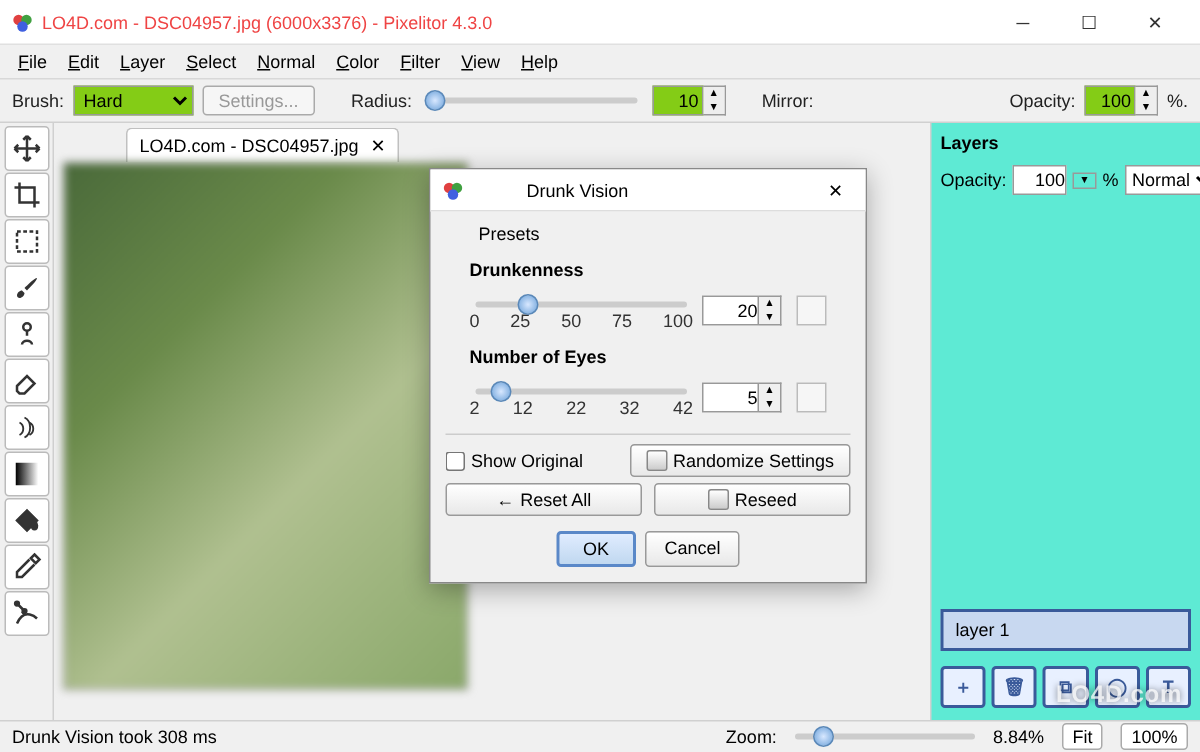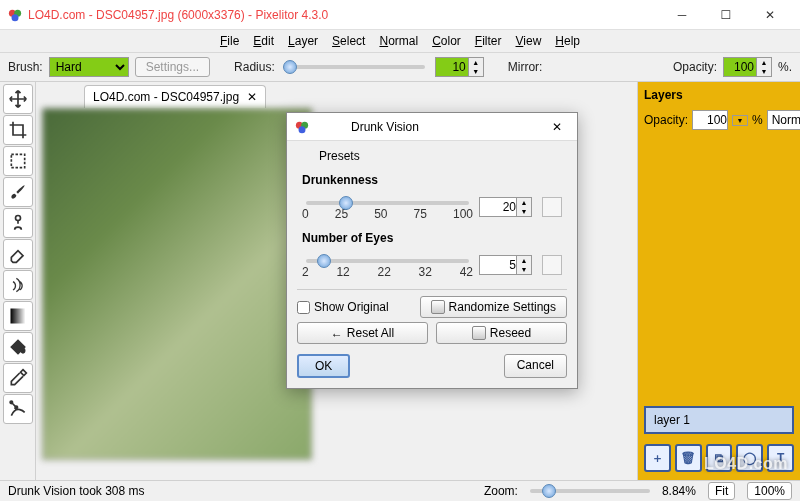--- a/index.html
+++ b/index.html
@@ -4,21 +4,21 @@
 <style>
 * { box-sizing: border-box; margin: 0; padding: 0; font-family: "Segoe UI", Tahoma, sans-serif; font-size: 12px; }
 body { background: #f0f0f0; width: 800px; height: 501px; overflow: hidden; position: relative; }
 
 .titlebar { height: 30px; background: #fff; border-bottom: 1px solid #e0e0e0; display: flex; align-items: center; padding: 0 8px; }
 .titlebar .logo { width: 14px; height: 14px; margin-right: 6px; }
 .titlebar .title { flex: 1; font-size: 12px; color: #ef4444; }
 .titlebar .winbtns { display: flex; gap: 0; }
 .titlebar .winbtn { width: 44px; height: 28px; display: flex; align-items: center; justify-content: center; color: #333; cursor: pointer; }
 
-.menubar { height: 22px; background: #f0f0f0; display: flex; align-items: center; padding: 0 6px; gap: 2px; justify-content: center; }
+.menubar { height: 22px; background: #f0f0f0; display: flex; align-items: center; padding: 0 6px; gap: 2px; }
 .menubar span { padding: 2px 6px; cursor: pointer; }
 .menubar span:first-letter { text-decoration: underline; }
 
 .optionbar { height: 30px; background: #f0f0f0; border-top: 1px solid #d8d8d8; border-bottom: 1px solid #d0d0d0; display: flex; align-items: center; padding: 0 8px; gap: 6px; }
 .optionbar .lbl { color: #222; }
 .optionbar select, .optionbar input[type=text] { border: 1px solid #999; background: #84cc16; padding: 1px 2px; height: 20px; }
 .optionbar select { width: 80px; }
 .optionbar .btn { border: 1px solid #aaa; background: #f6f6f6; color: #999; padding: 2px 10px; border-radius: 3px; }
 .optionbar .numfield { display: flex; align-items: center; }
 .optionbar .numfield input { width: 34px; text-align: right; }
@@ -32,21 +32,21 @@
 .toolbox .tool { width: 30px; height: 30px; border: 1px solid #bbb; background: #fff; border-radius: 3px; display: flex; align-items: center; justify-content: center; cursor: pointer; }
 .toolbox .tool svg { width: 20px; height: 20px; }
 
 .canvas-area { flex: 1; background: #f0f0f0; position: relative; display: flex; flex-direction: column; }
 .tabbar { height: 26px; display: flex; align-items: flex-end; padding-left: 48px; }
 .tab { background: #fff; border: 1px solid #c0c0c0; border-bottom: none; border-radius: 4px 4px 0 0; padding: 4px 8px; display: flex; align-items: center; gap: 8px; }
 .tab .close { cursor: pointer; }
 .canvas { margin: 0 0 0 6px; flex: 1; position: relative; }
 .canvas .img { position: absolute; left: 0; top: 0; width: 270px; height: 352px; background: linear-gradient(135deg,#4a6a3a 0%,#6a8a4a 30%,#b0c090 60%,#8aa86a 100%); filter: blur(3px); border: 1px solid #888; }
 
-.layers-panel { width: 163px; background: #eab308; border-left: 1px solid #d0d0d0; padding: 2px 6px; display: flex; flex-direction: column; justify-content: flex-end; }
+.layers-panel { width: 180px; background: #5eead4; border-left: 1px solid #d0d0d0; padding: 2px 6px; display: flex; flex-direction: column; justify-content: flex-end; }
 .layers-panel h4 { font-weight: bold; font-size: 12px; padding: 4px 0; }
 .layers-panel .row { display: flex; align-items: center; gap: 4px; margin: 4px 0; }
 .layers-panel .row input { width: 36px; text-align: right; border: 1px solid #999; height: 20px; }
 .layers-panel select { border: 1px solid #999; flex: 1; height: 20px; background: #fff; }
 .layers-panel .spacer { flex: 1; }
 .layer-item { border: 2px solid #3a5a9a; background: #c8d8f0; padding: 5px 8px; margin: 4px 0; }
 .layer-btns { display: flex; gap: 4px; padding: 6px 0; justify-content: center; }
 .layer-btns .lb { width: 34px; height: 28px; border: 2px solid #3a5a9a; background: #e8f0ff; border-radius: 3px; display: flex; align-items: center; justify-content: center; font-weight: bold; color: #3a5a9a; cursor: pointer; }
 
 .statusbar { height: 21px; background: #f0f0f0; border-top: 1px solid #d0d0d0; display: flex; align-items: center; padding: 0 8px; gap: 12px; }
@@ -56,36 +56,36 @@
 .statusbar .zbtn { border: 1px solid #aaa; padding: 1px 6px; border-radius: 3px; background: #fff; cursor: pointer; text-align: center; }
 
 
 .dialog { position: absolute; left: 286px; top: 112px; width: 292px; background: #f0f0f0; border: 1px solid #888; box-shadow: 0 4px 16px rgba(0,0,0,.3); }
 .dialog .dtitle { height: 28px; background: #fff; border-bottom: 1px solid #ddd; display: flex; align-items: center; padding: 0 8px; gap: 36px; }
 .dialog .dtitle .logo { width: 14px; height: 14px; margin-right: 6px; }
 .dialog .dtitle span { flex: 1; }
 .dialog .dtitle .x { width: 24px; text-align: center; cursor: pointer; }
 .dialog .dbody { padding: 6px 10px 10px; }
 .dialog .presets { padding: 2px 0 6px; margin-left: 22px; }
-.dialog .grp { margin: 4px 5px 10px; }
+.dialog .grp { margin: 4px 16px 10px; }
 .dialog .grp .glabel { font-weight: bold; margin-bottom: 6px; }
 .dialog .slider-row { display: flex; align-items: center; gap: 6px; }
 .dialog .slider-wrap { flex: 1; }
 .dialog .slider-track2 { position: relative; height: 4px; background: #ccc; border-radius: 2px; margin: 8px 4px 0; }
 .dialog .slider-thumb2 { position: absolute; top: -5px; width: 14px; height: 14px; background: radial-gradient(#d8e8ff,#6aa0d8); border: 1px solid #5a88b8; border-radius: 50%; }
 .dialog .ticks { display: flex; justify-content: space-between; padding: 2px 0 0; font-size: 11px; color: #333; }
 .dialog .num { display: flex; align-items: center; }
 .dialog .num input { width: 38px; height: 20px; text-align: right; border: 1px solid #999; }
 .dialog .swatch { width: 20px; height: 20px; border: 1px solid #bbb; margin-left: 4px; background: #f6f6f6; }
 .dialog hr { border: none; border-top: 1px solid #ccc; margin: 6px 0; }
 .dialog .chkrow { display: flex; align-items: center; justify-content: space-between; margin: 4px 0; }
 .dialog .dbtn { border: 1px solid #999; background: linear-gradient(#fff,#e8e8e8); border-radius: 3px; padding: 3px 10px; cursor: pointer; display: flex; align-items: center; gap: 4px; }
 .dialog .btnrow { display: flex; gap: 8px; justify-content: space-between; margin: 4px 0; }
 .dialog .btnrow .dbtn { flex: 1; justify-content: center; }
-.dialog .okrow { display: flex; gap: 6px; justify-content: space-between; margin-top: 10px; }
+.dialog .okrow { display: flex; gap: 6px; justify-content: center; margin-top: 10px; }
 .dialog .okrow .ok { border: 2px solid #5a88c8; background: linear-gradient(#e0ecff,#c0d8f0); padding: 3px 16px; border-radius: 3px; cursor: pointer; }
 .dialog .okrow .cancel { border: 1px solid #999; background: linear-gradient(#fff,#e8e8e8); padding: 3px 12px; border-radius: 3px; cursor: pointer; }
 
 .dice { display: inline-block; width: 14px; height: 14px; background: linear-gradient(#fff,#ccc); border: 1px solid #888; border-radius: 2px; position: relative; }
 .watermark { position: absolute; right: 12px; bottom: 28px; color: rgba(255,255,255,.75); font-size: 16px; font-weight: 600; letter-spacing: .5px; text-shadow: 0 0 4px rgba(0,0,0,.5); pointer-events: none; }
 </style>
 </head>
 <body>
 
 <div class="titlebar">

